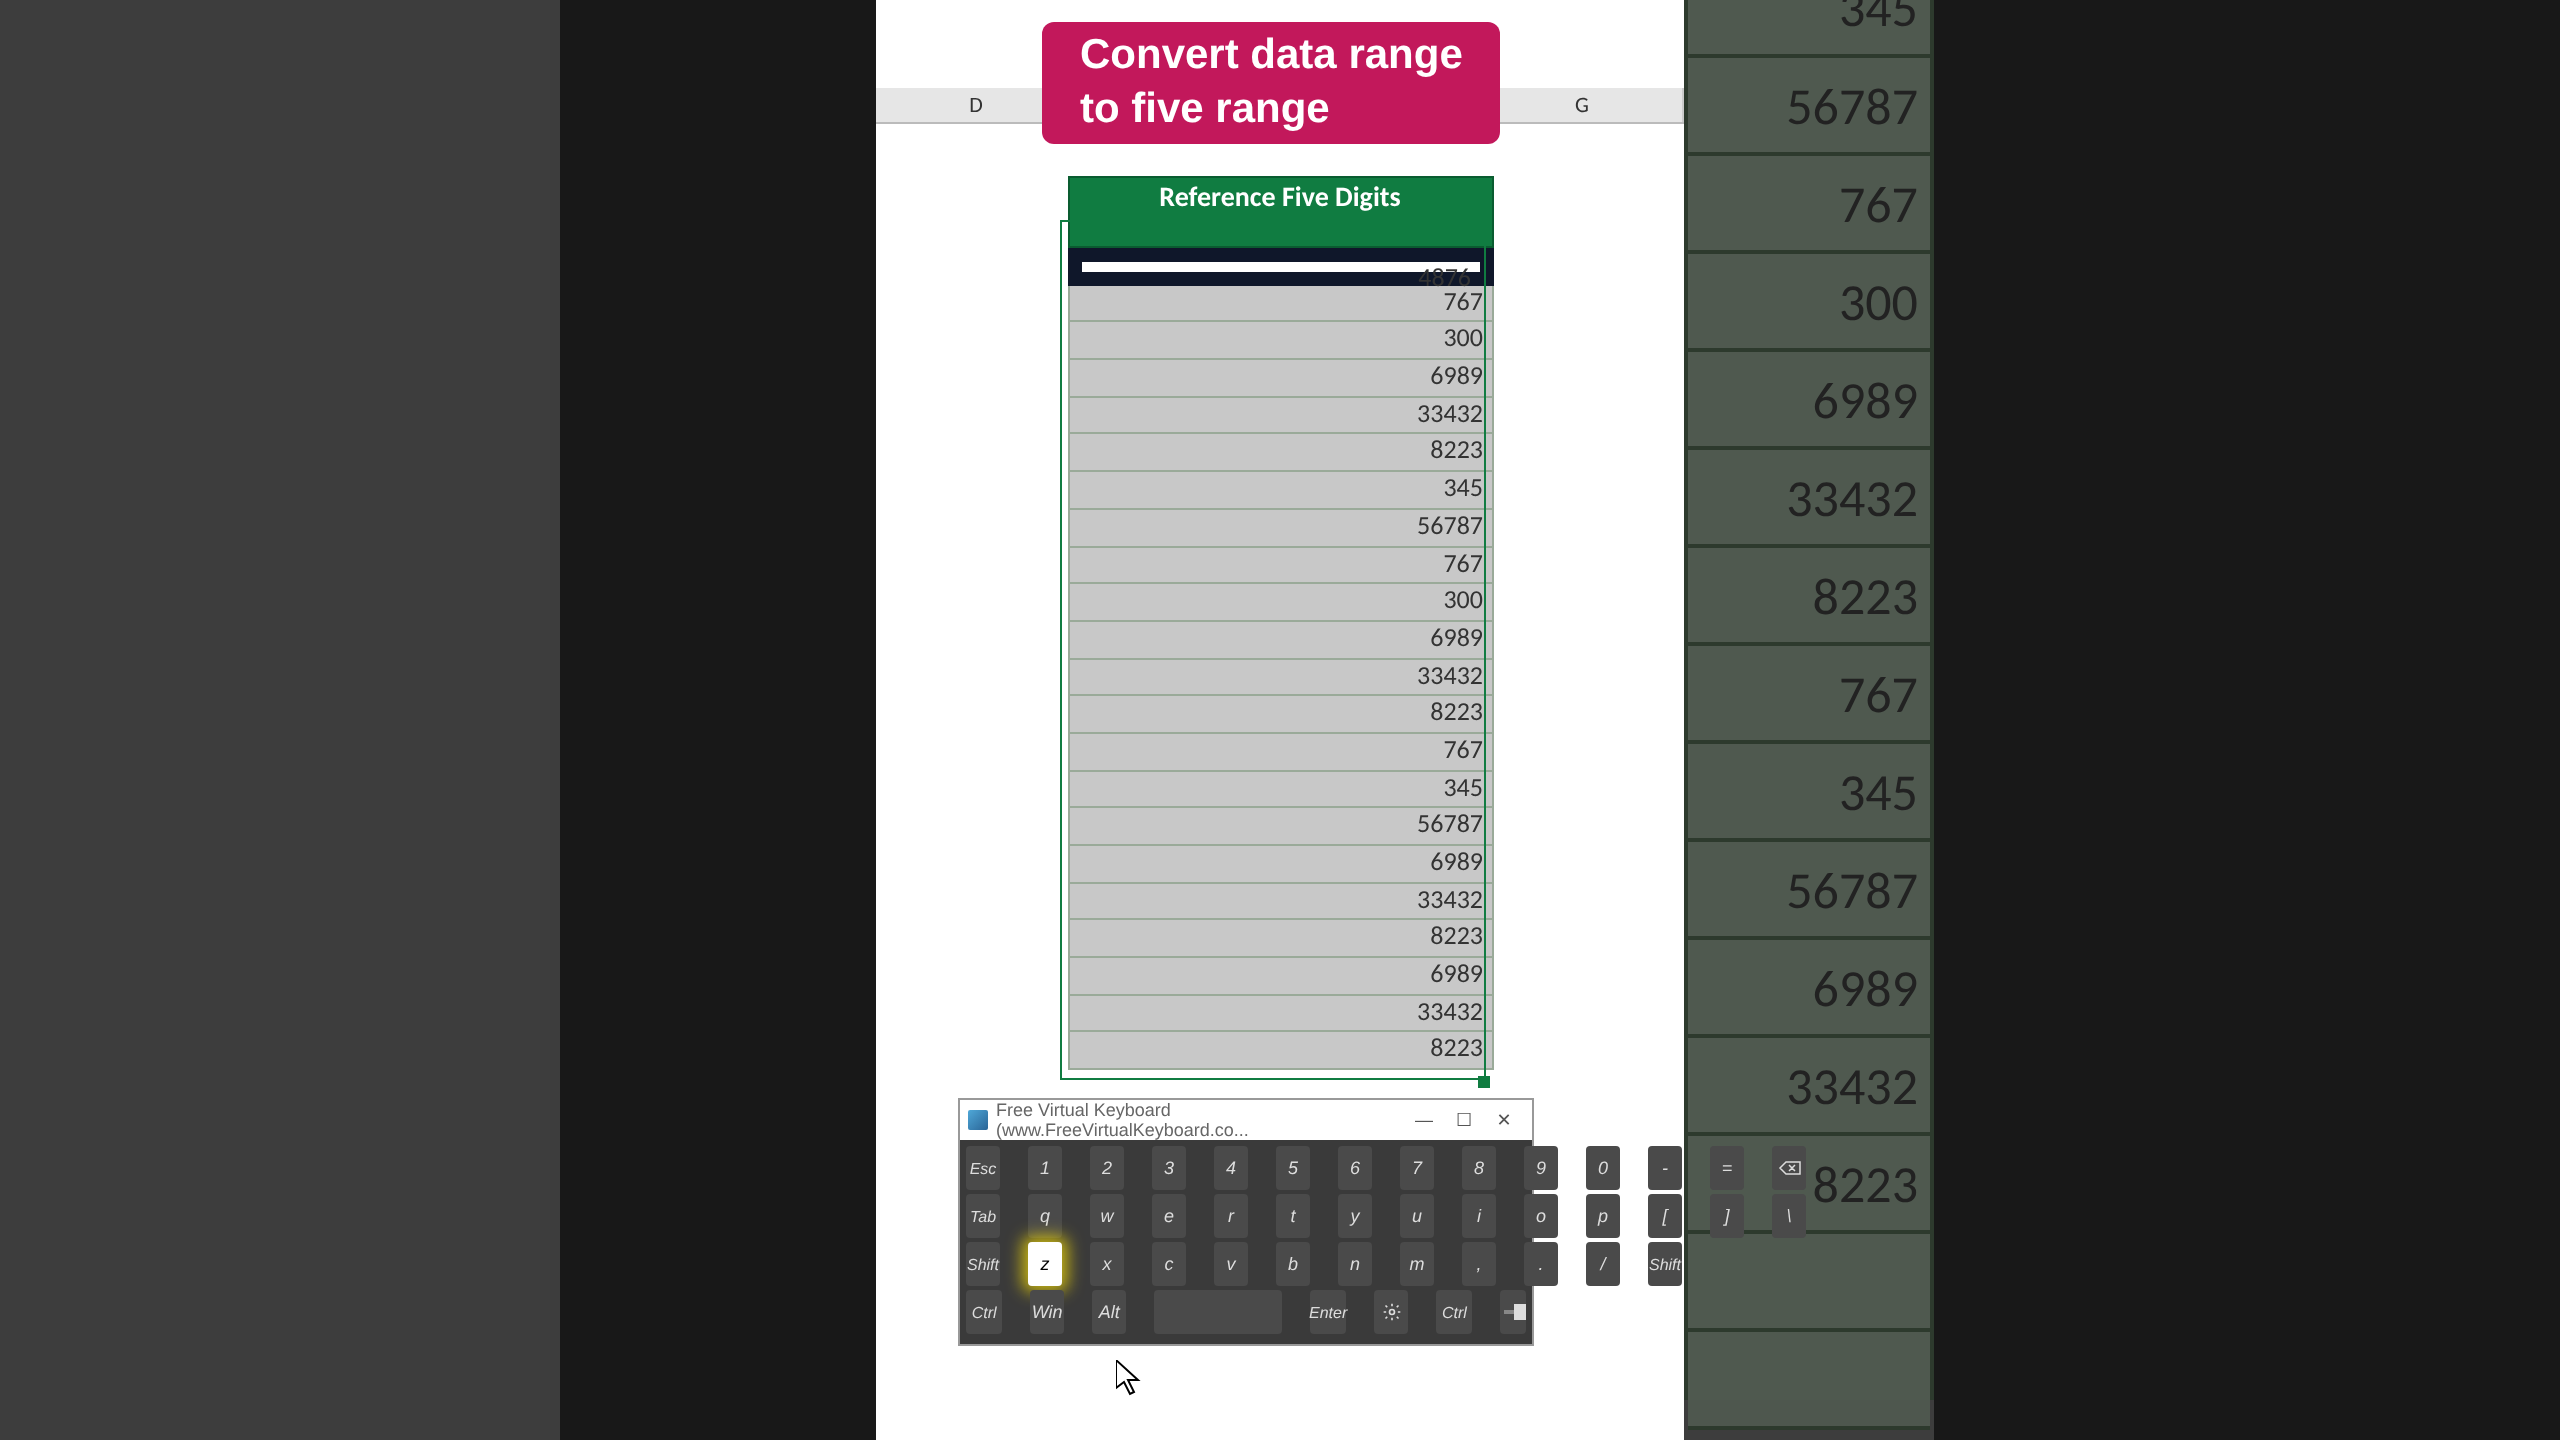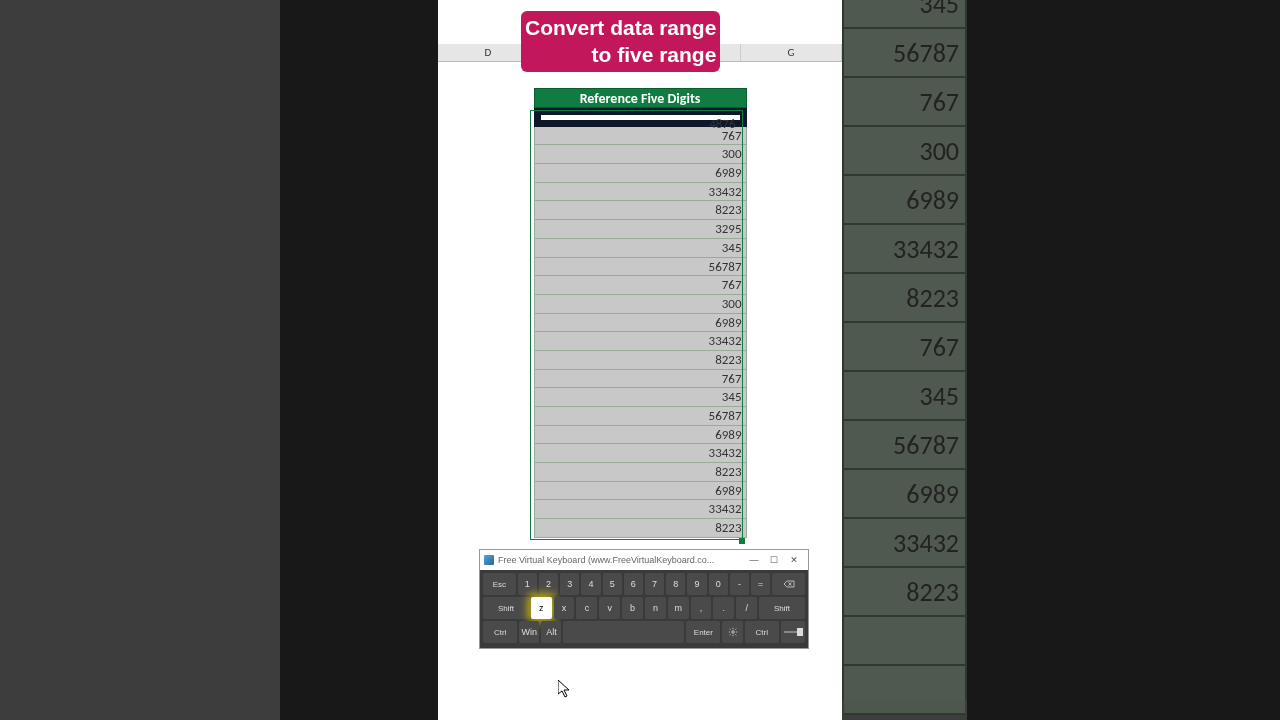--- a/index.html
+++ b/index.html
@@ -76,38 +76,38 @@
   background: #f3f2f1;
 }
 .banner {
   position: absolute;
   left: 521px;
   top: 11px;
   background: #c2185b;
   color: #fff;
   font-weight: 700;
   font-size: 21px;
-  padding: 3px 4px;
+  padding: 3px 19px;
   border-radius: 6px;
-  text-align: right;
+  text-align: left;
   line-height: 1.3;
   z-index: 50;
   font-family: -apple-system, Segoe UI, sans-serif;
 }
 .data-table {
   margin: 26px auto 0;
   width: 213px;
 }
 .table-header {
   background: #107c41;
   color: #fff;
   font-weight: 700;
   font-size: 14px;
   text-align: center;
-  height: 20px;
+  height: 36px;
   line-height: 19px;
   border: 1px solid #0a5c30;
 }
 .data-cell {
   height: 18.7px;
   font-size: 13px;
   color: #333;
   text-align: right;
   padding-right: 4px;
   background: #c8c8c8;
@@ -130,21 +130,21 @@
   left: 739px;
   top: 538px;
   width: 6px;
   height: 6px;
   background: #107c41;
 }
 .keyboard-window {
   position: absolute;
   left: 479px;
   top: 549px;
-  width: 330px;
+  width: 288px;
   background: #f0f0f0;
   border: 1px solid #999;
   font-family: Segoe UI, sans-serif;
   z-index: 100;
 }
 .kb-title {
   height: 20px;
   display: flex;
   align-items: center;
   padding: 0 4px;
@@ -166,22 +166,23 @@
   justify-content: center;
   font-size: 9px;
   color: #555;
 }
 .kb-body {
   background: #3a3a3a;
   padding: 3px;
 }
 .kb-row {
   display: flex;
-  gap: 2px;
+  gap: 14px;
   margin-bottom: 2px;
+  font-style: italic;
 }
 .kb-key {
   background: #4a4a4a;
   color: #ddd;
   font-size: 9px;
   height: 22px;
   display: flex;
   align-items: center;
   justify-content: center;
   border-radius: 2px;
@@ -263,21 +264,20 @@
     <div class="col-h">G</div>
   </div>
   <div class="data-table">
     <div class="table-header">Reference Five Digits</div>
     <div class="data-cell first">4876</div>
     <div class="data-cell">767</div>
     <div class="data-cell">300</div>
     <div class="data-cell">6989</div>
     <div class="data-cell">33432</div>
     <div class="data-cell">8223</div>
-    <div class="data-cell">3295</div>
     <div class="data-cell">345</div>
     <div class="data-cell">56787</div>
     <div class="data-cell">767</div>
     <div class="data-cell">300</div>
     <div class="data-cell">6989</div>
     <div class="data-cell">33432</div>
     <div class="data-cell">8223</div>
     <div class="data-cell">767</div>
     <div class="data-cell">345</div>
     <div class="data-cell">56787</div>
@@ -319,20 +319,36 @@
       <div class="kb-key">8</div>
       <div class="kb-key">9</div>
       <div class="kb-key">0</div>
       <div class="kb-key">-</div>
       <div class="kb-key">=</div>
       <div class="kb-key wide bksp">
         <svg viewBox="0 0 24 16">
             <path d="M8 2 L2 8 L8 14 L22 14 L22 2 Z M11 5 L17 11 M17 5 L11 11" fill="none" stroke="#ddd" stroke-width="1.5"></path>
           </svg>
       </div>
+    </div>
+    <div class="kb-row">
+      <div class="kb-key wide">Tab</div>
+      <div class="kb-key">q</div>
+      <div class="kb-key">w</div>
+      <div class="kb-key">e</div>
+      <div class="kb-key">r</div>
+      <div class="kb-key">t</div>
+      <div class="kb-key">y</div>
+      <div class="kb-key">u</div>
+      <div class="kb-key">i</div>
+      <div class="kb-key">o</div>
+      <div class="kb-key">p</div>
+      <div class="kb-key">[</div>
+      <div class="kb-key">]</div>
+      <div class="kb-key">\</div>
     </div>
     <div class="kb-row">
       <div class="kb-key wider">Shift</div>
       <div class="kb-key hl">z</div>
       <div class="kb-key">x</div>
       <div class="kb-key">c</div>
       <div class="kb-key">v</div>
       <div class="kb-key">b</div>
       <div class="kb-key">n</div>
       <div class="kb-key">m</div>

